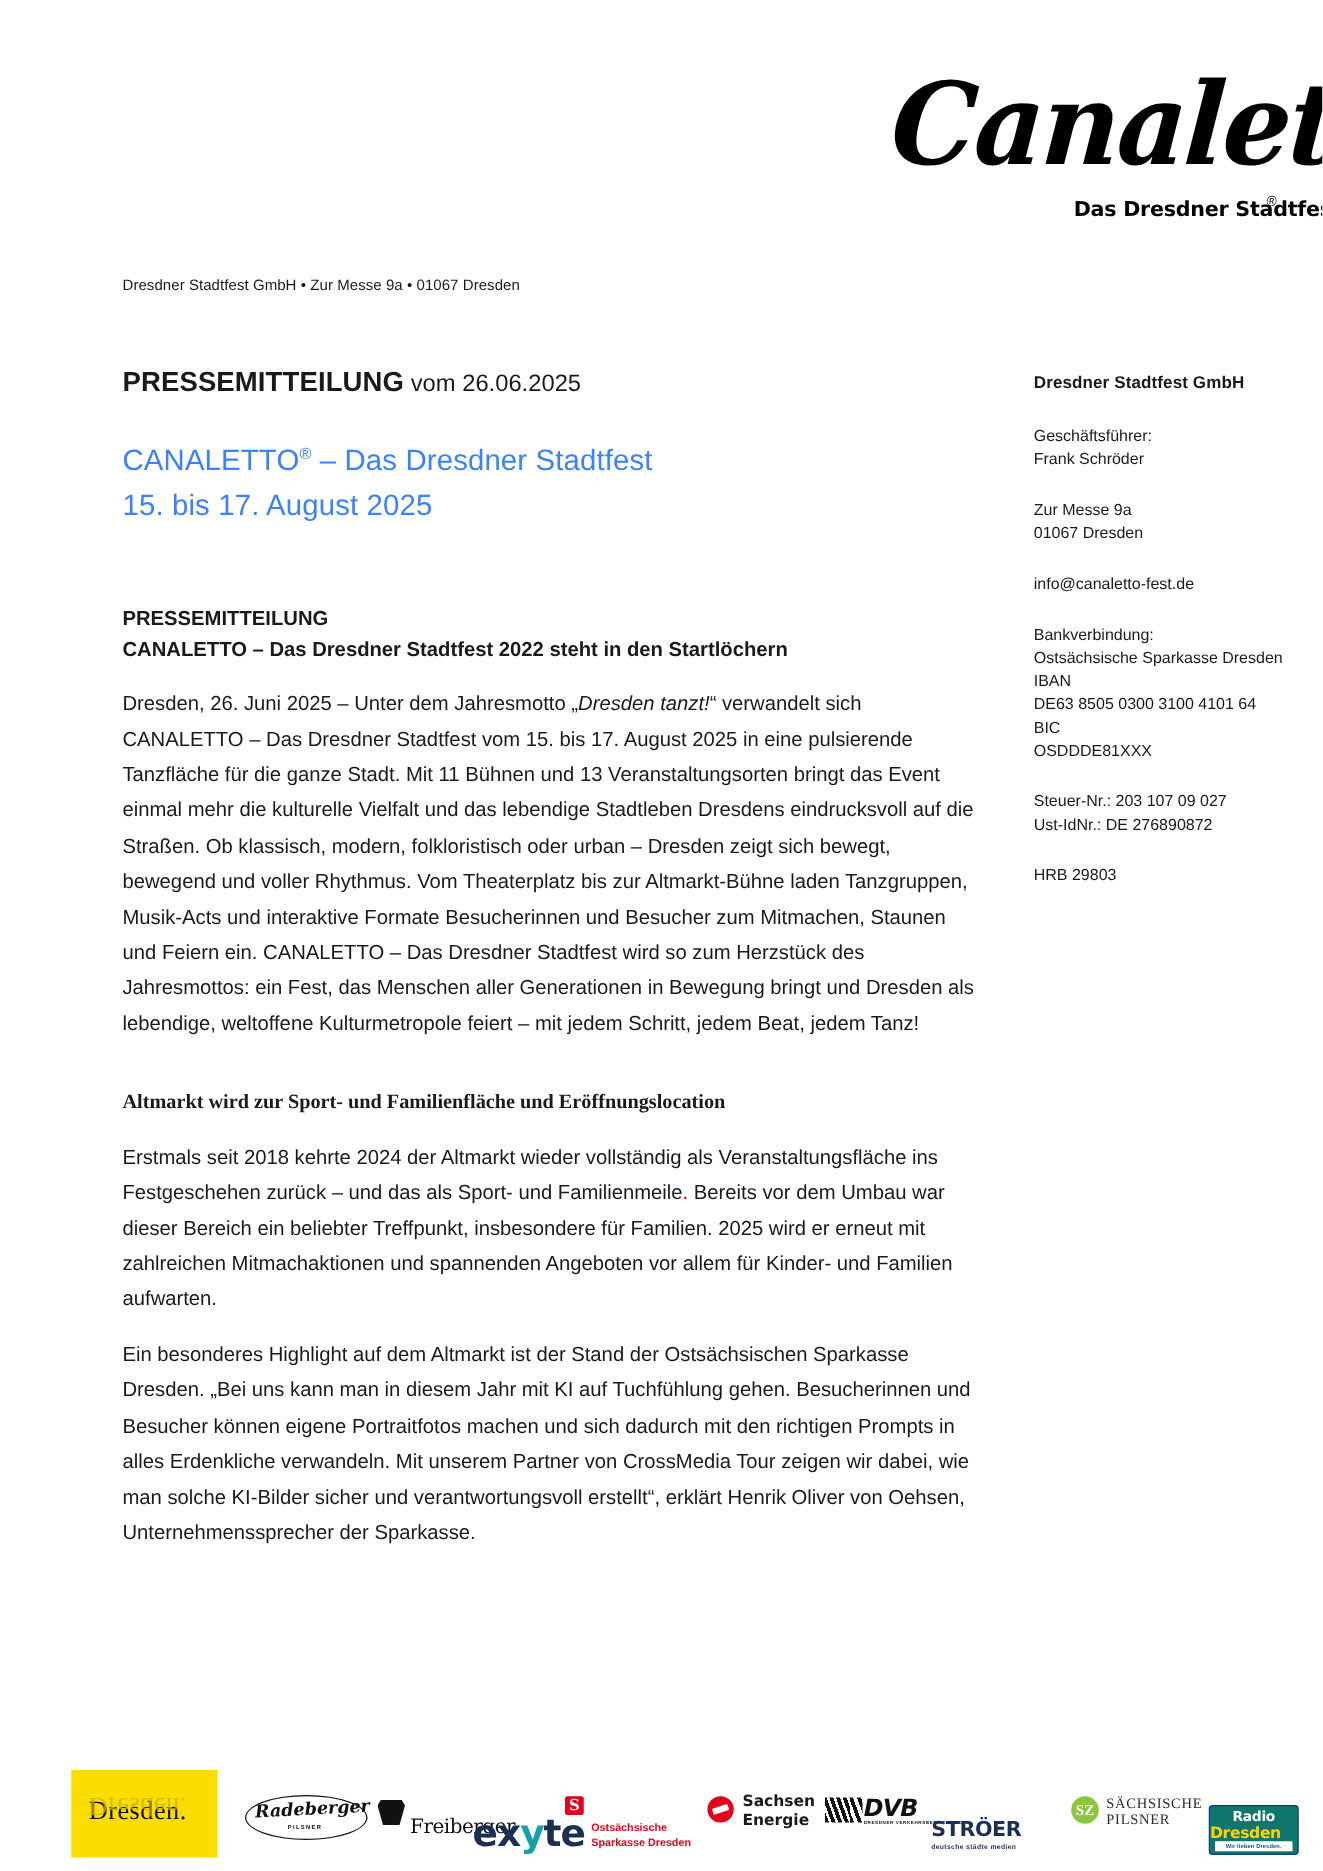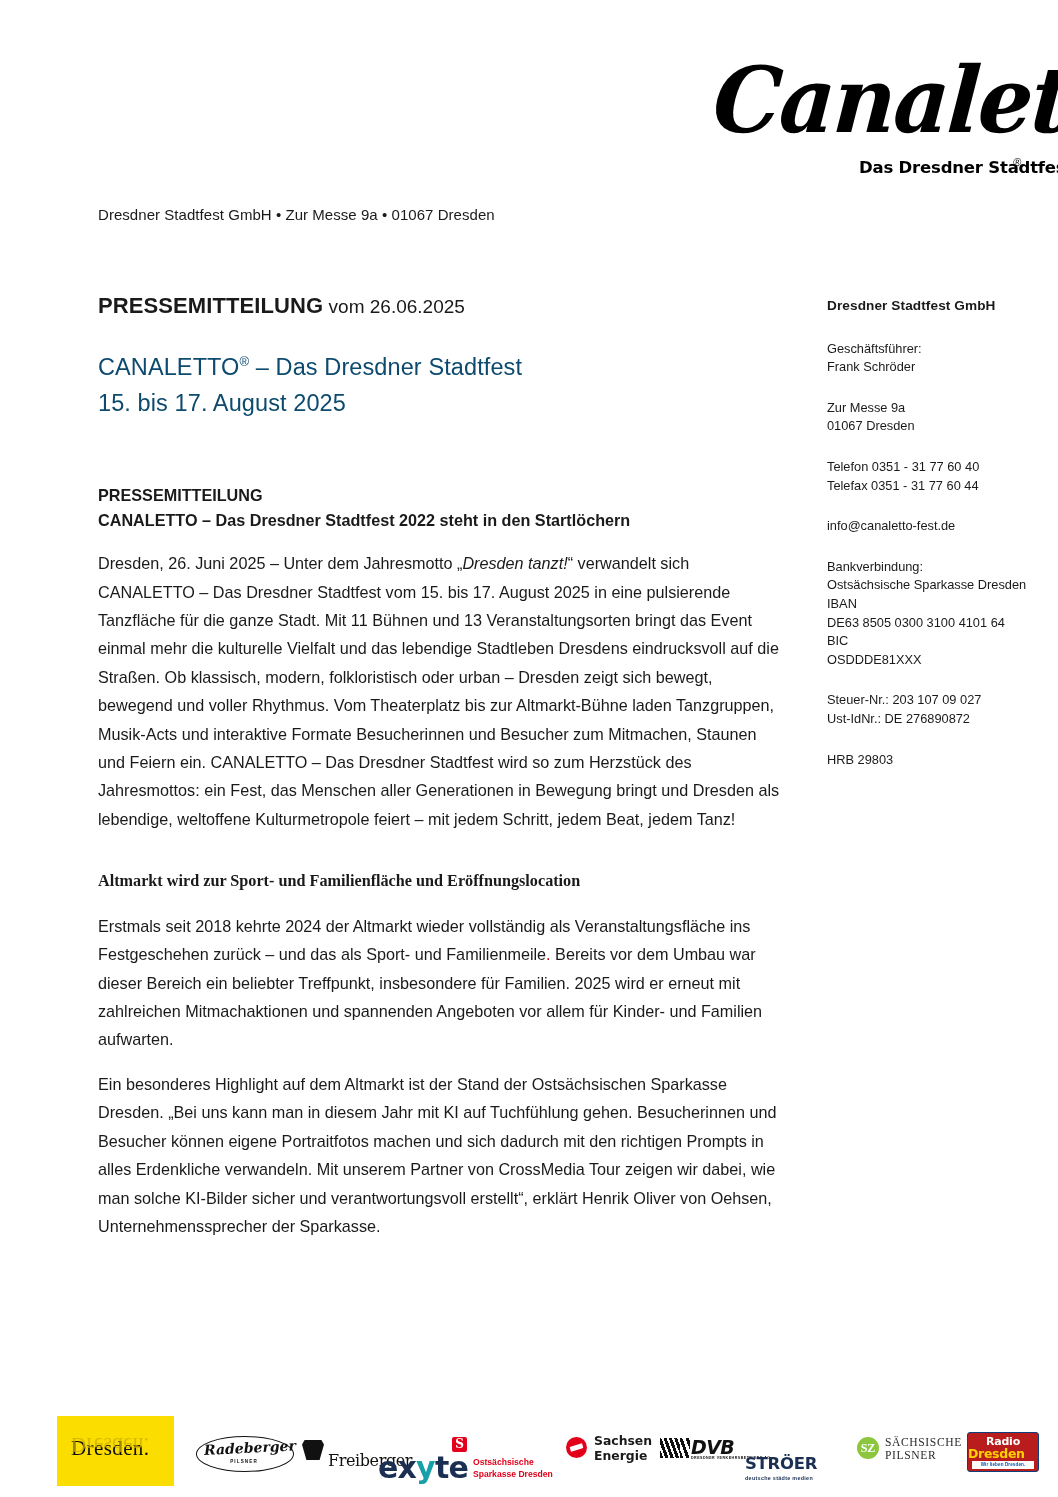--- a/index.html
+++ b/index.html
@@ -66,22 +66,22 @@
     font-weight: 700;
     letter-spacing: -0.2px;
     color: #000;
     white-space: nowrap;
   }
 
   
   .sender-line {
     position: absolute;
     left: 98px;
-    top: 206px;
-    font-size: 15px;
+    top: 221px;
+    font-size: 12px;
     font-weight: 400;
     letter-spacing: 0.05px;
     color: #1a1a1a;
     white-space: nowrap;
   }
 
   
   .main-col {
     position: absolute;
     left: 98px;
@@ -100,21 +100,21 @@
     letter-spacing: 0.1px;
   }
   .headline-row .pm-date {
     font-weight: 400;
     font-size: 19px;
   }
   .title-big {
     font-size: 23.5px;
     line-height: 36px;
     font-weight: 400;
-    color: #0c4a6e;
+    color: #3b82f6;
     letter-spacing: 0.1px;
   }
   .title-big sup {
     font-size: 13px;
     vertical-align: super;
     line-height: 0;
   }
 
   .body-block {
     position: absolute;
@@ -415,23 +415,23 @@
     line-height: 13.4px;
     letter-spacing: 0.6px;
     color: #2b2b2b;
     white-space: nowrap;
   }
 
   
   .radiodd { left: 967px; top: 8px; width: 72px; }
   .rd-box {
     position: absolute;
-    left: 0; top: 0;
+    left: 0; top: 12px;
     width: 70px; height: 38px;
-    background: #b91c1c;
+    background: #0f766e;
     border: 1.4px solid #0d3f7c;
     border-radius: 3px;
     overflow: hidden;
   }
   .rd-l1 {
     position: absolute;
     left: 0; top: 2px; width: 70px;
     text-align: center;
     font-family: "DejaVu Sans", sans-serif;
     font-weight: 700;
@@ -507,24 +507,20 @@
     <div class="c-group">
       <div class="c-line">Geschäftsführer:</div>
       <div class="c-line">Frank Schröder</div>
     </div>
 
     <div class="c-group">
       <div class="c-line">Zur Messe 9a</div>
       <div class="c-line">01067 Dresden</div>
     </div>
 
-    <div class="c-group">
-      <div class="c-line">Telefon 0351 - 31 77 60 40</div>
-      <div class="c-line">Telefax  0351 - 31 77 60 44</div>
-    </div>
 
     <div class="c-group">
       <div class="c-line">info@canaletto-fest.de</div>
     </div>
 
     <div class="c-group">
       <div class="c-line">Bankverbindung:</div>
       <div class="c-line">Ostsächsische Sparkasse Dresden</div>
       <div class="c-line">IBAN</div>
       <div class="c-line">DE63 8505 0300 3100 4101 64</div>

